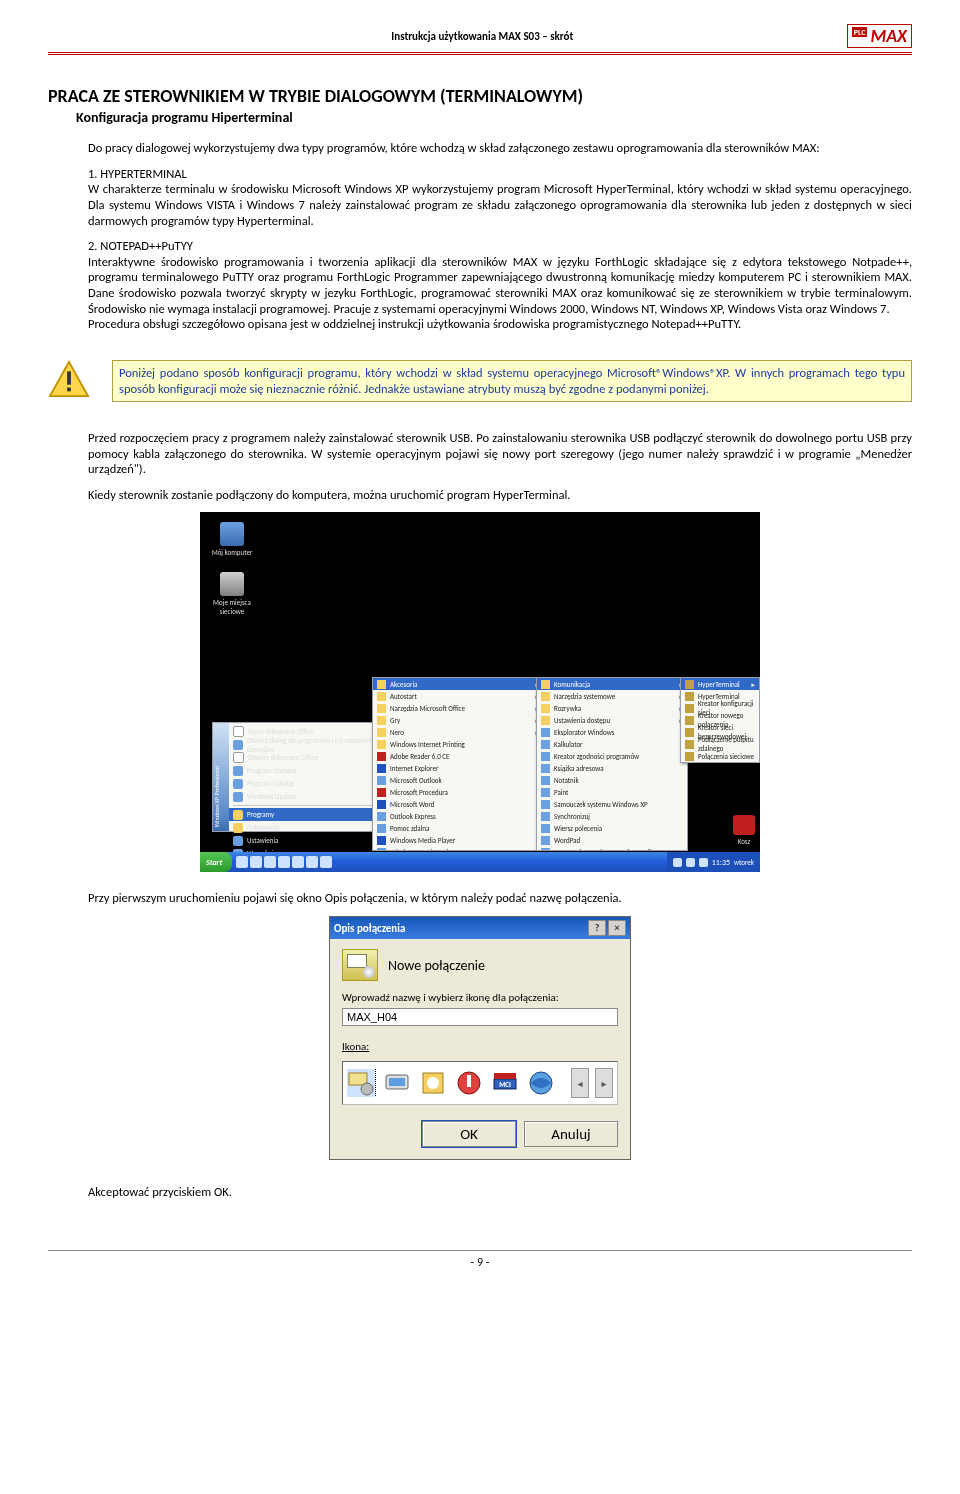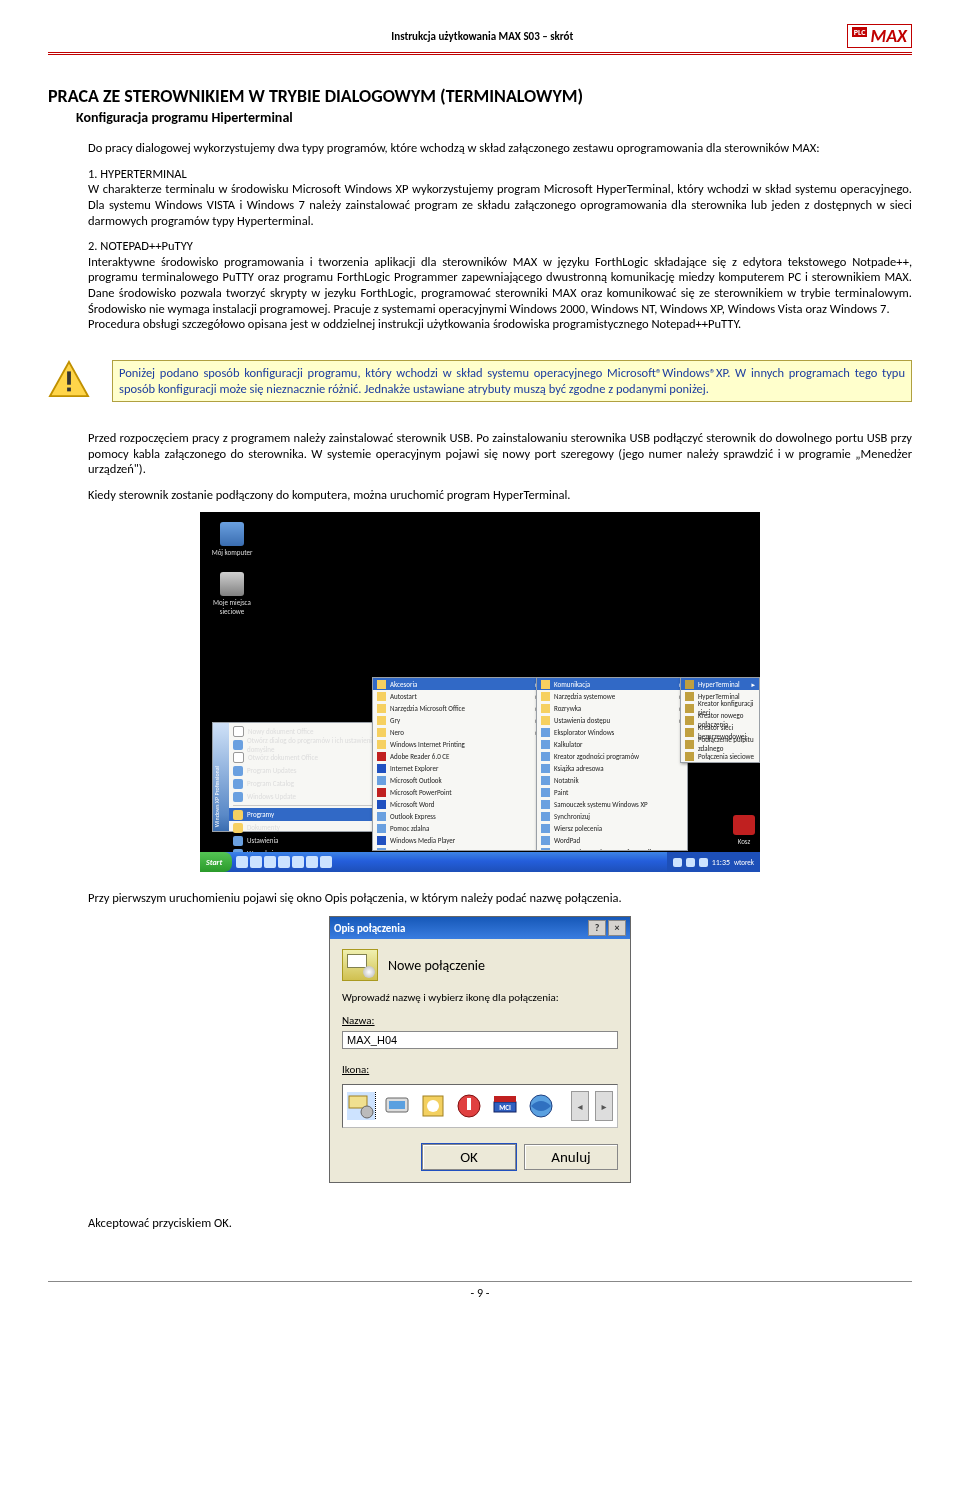--- a/index.html
+++ b/index.html
@@ -445,21 +445,21 @@
         <div class="srow">
             <div class="sicn blue"></div>
             <span>Internet Explorer</span>
           </div>
         <div class="srow">
             <div class="sicn app"></div>
             <span>Microsoft Outlook</span>
           </div>
         <div class="srow">
             <div class="sicn red"></div>
-            <span>Microsoft PowerPoint</span>
+            <span>Microsoft Procedura</span>
           </div>
         <div class="srow">
             <div class="sicn blue"></div>
             <span>Microsoft Word</span>
           </div>
         <div class="srow">
             <div class="sicn app"></div>
             <span>Outlook Express</span>
           </div>
         <div class="srow">
@@ -611,21 +611,20 @@
         <span class="ttl">Opis połączenia</span>
         <span class="wbtn">?</span>
         <span class="wbtn">×</span>
       </div>
       <div class="dlg-body">
         <div class="dlg-hdr">
           <div class="dlg-icon"></div>
           <div class="hdr-txt">Nowe połączenie</div>
         </div>
         <div class="dlg-label">Wprowadź nazwę i wybierz ikonę dla połączenia:</div>
-        <div><span class="dlg-label u">Nazwa:</span></div>
         <input class="dlg-input" value="MAX_H04" style="">
         <div style="margin-top:8px;text-decoration:underline;"><span class="dlg-label u">Ikona:</span></div>
         <div class="dlg-icons-row">
           <div class="dlg-icons-scroll">
             <svg class="cicon sel" viewBox="0 0 28 28">
                 <rect x="2" y="4" width="18" height="12" fill="#f0e090" stroke="#a08020"></rect>
                 <circle cx="20" cy="20" r="6" fill="#bbb" stroke="#666"></circle>
               </svg>
             <svg class="cicon" viewBox="0 0 28 28">
                 <rect x="3" y="6" width="22" height="14" rx="2" fill="#ddd" stroke="#666"></rect>
@@ -653,16 +652,16 @@
           <div class="dlg-scroll-btn">▸</div>
         </div>
       </div>
       <div class="dlg-buttons">
         <div class="dlg-btn def">OK</div>
         <div class="dlg-btn">Anuluj</div>
       </div>
     </div>
   </div>
 
-  <p class="body" style="margin-top:32px;">Akceptować przyciskiem OK.</p>
+  <p class="body" style="margin-top:24px;">Akceptować przyciskiem OK.</p>
 
   <div class="footer">- 9 -</div>
 </div>
 
 </body></html>

